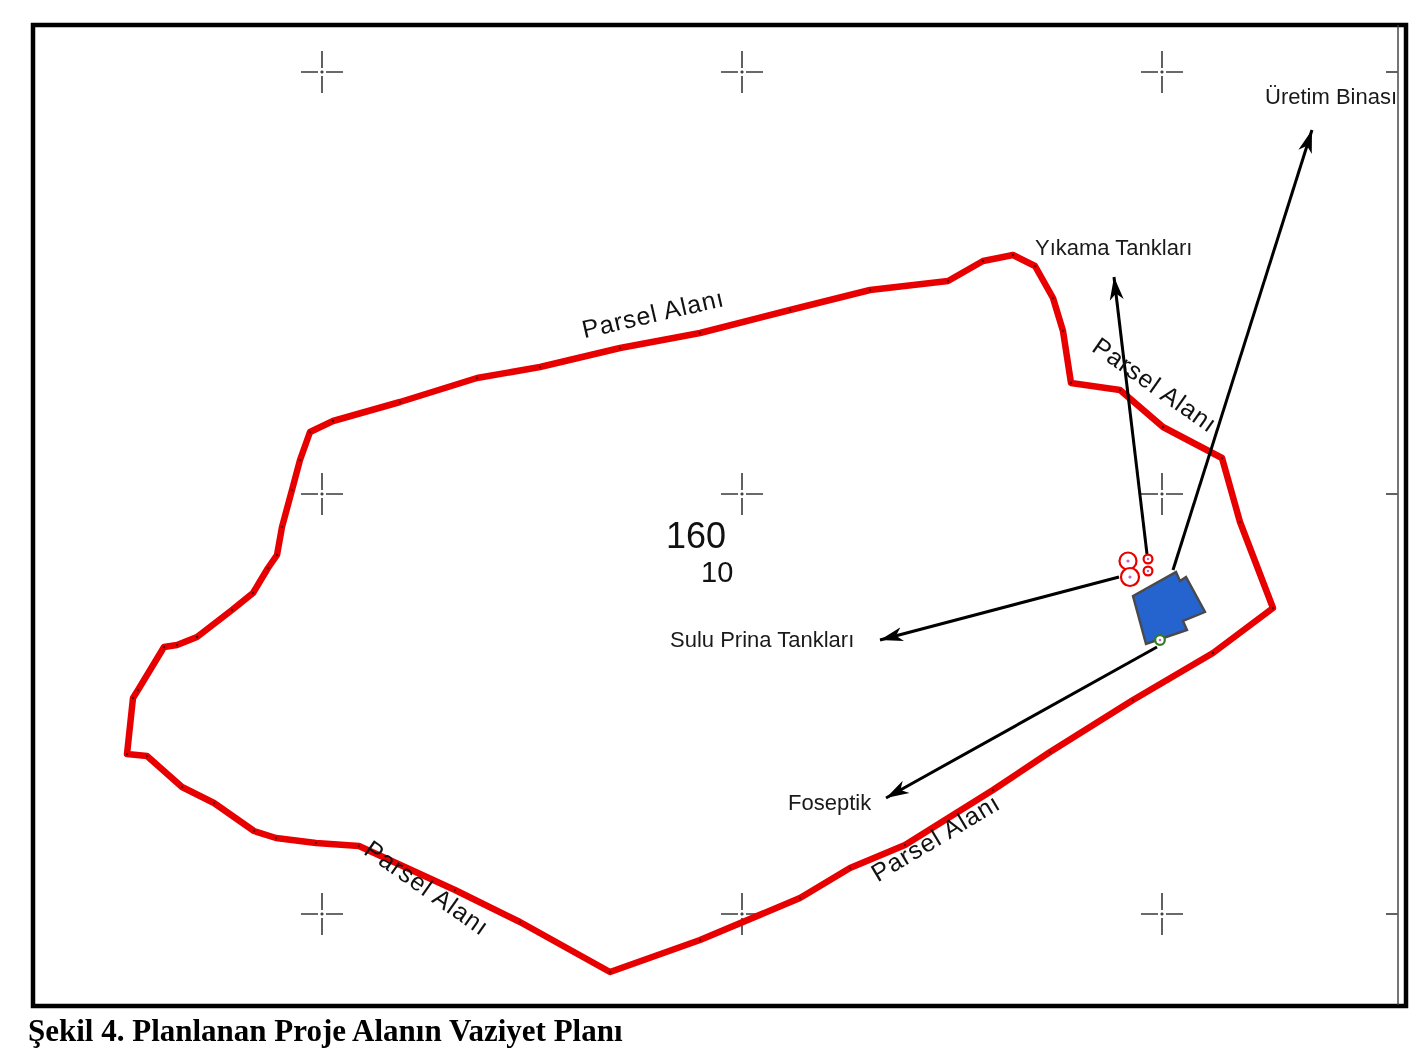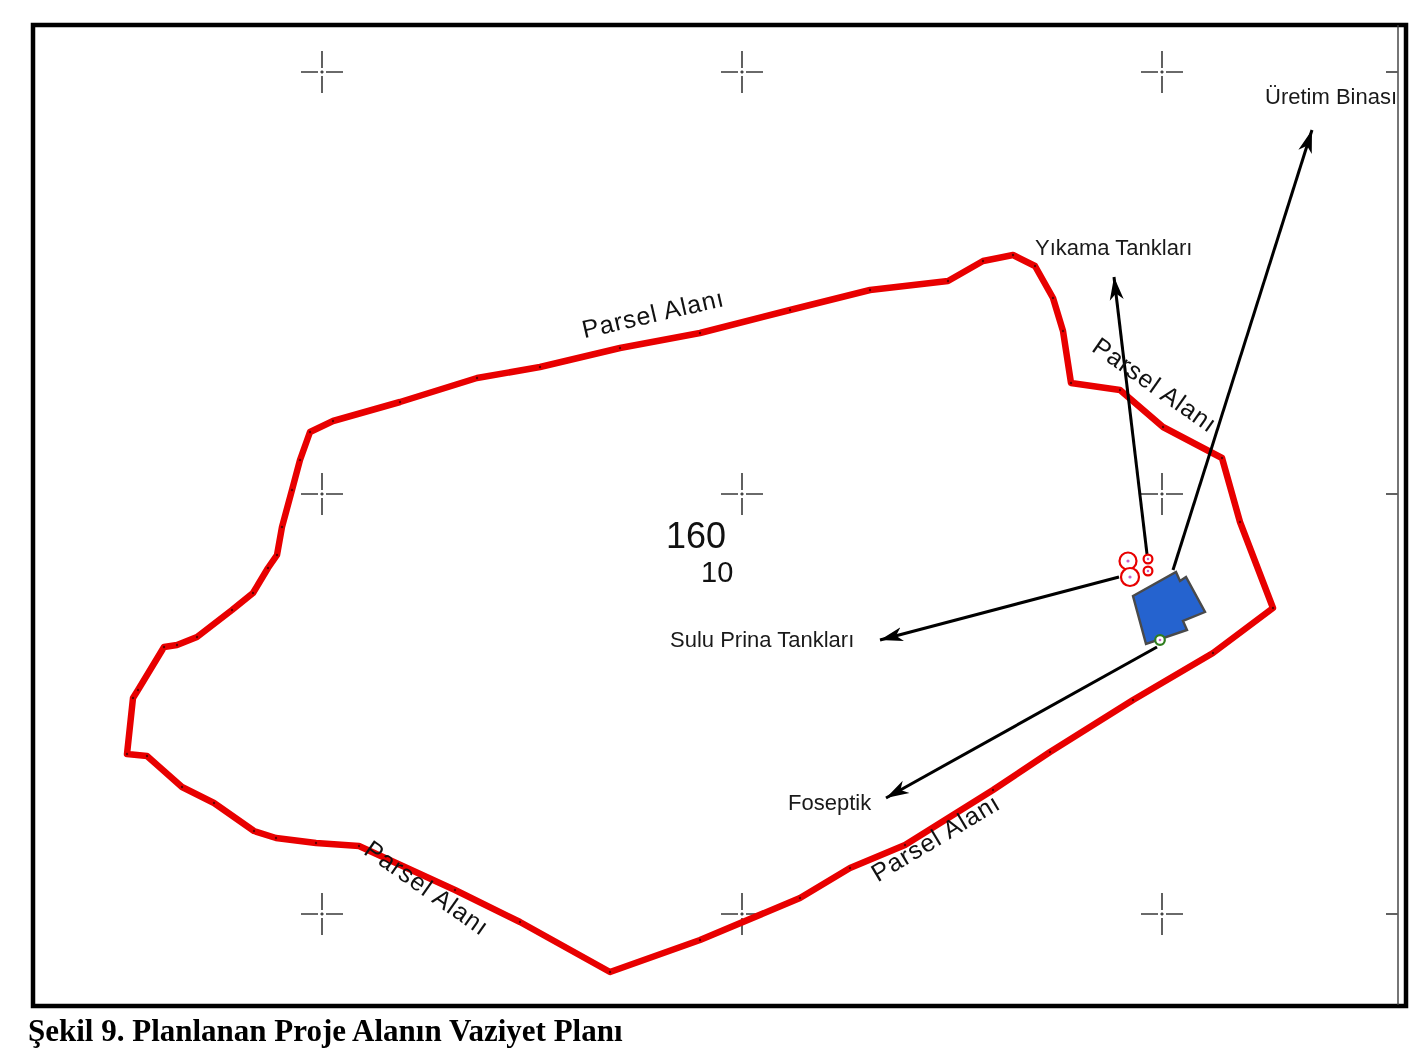--- a/index.html
+++ b/index.html
@@ -135,14 +135,14 @@
 
     <text class="plan-label" x="1265" y="104">Üretim Binası</text>
     <text class="plan-label" x="1035" y="255">Yıkama Tankları</text>
     <text class="plan-label" x="670" y="647">Sulu Prina Tankları</text>
     <text class="plan-label" x="788" y="810">Foseptik</text>
 
     <text class="num-big" x="666" y="548">160</text>
     <text class="num-small" x="701" y="582">10</text>
   </svg>
 
-  <div class="caption">Şekil 9. Planlanan Proje Alanın Vaziyet Planı</div>
+  <div class="caption">Şekil 4. Planlanan Proje Alanın Vaziyet Planı</div>
 </div>
 
 </body></html>

